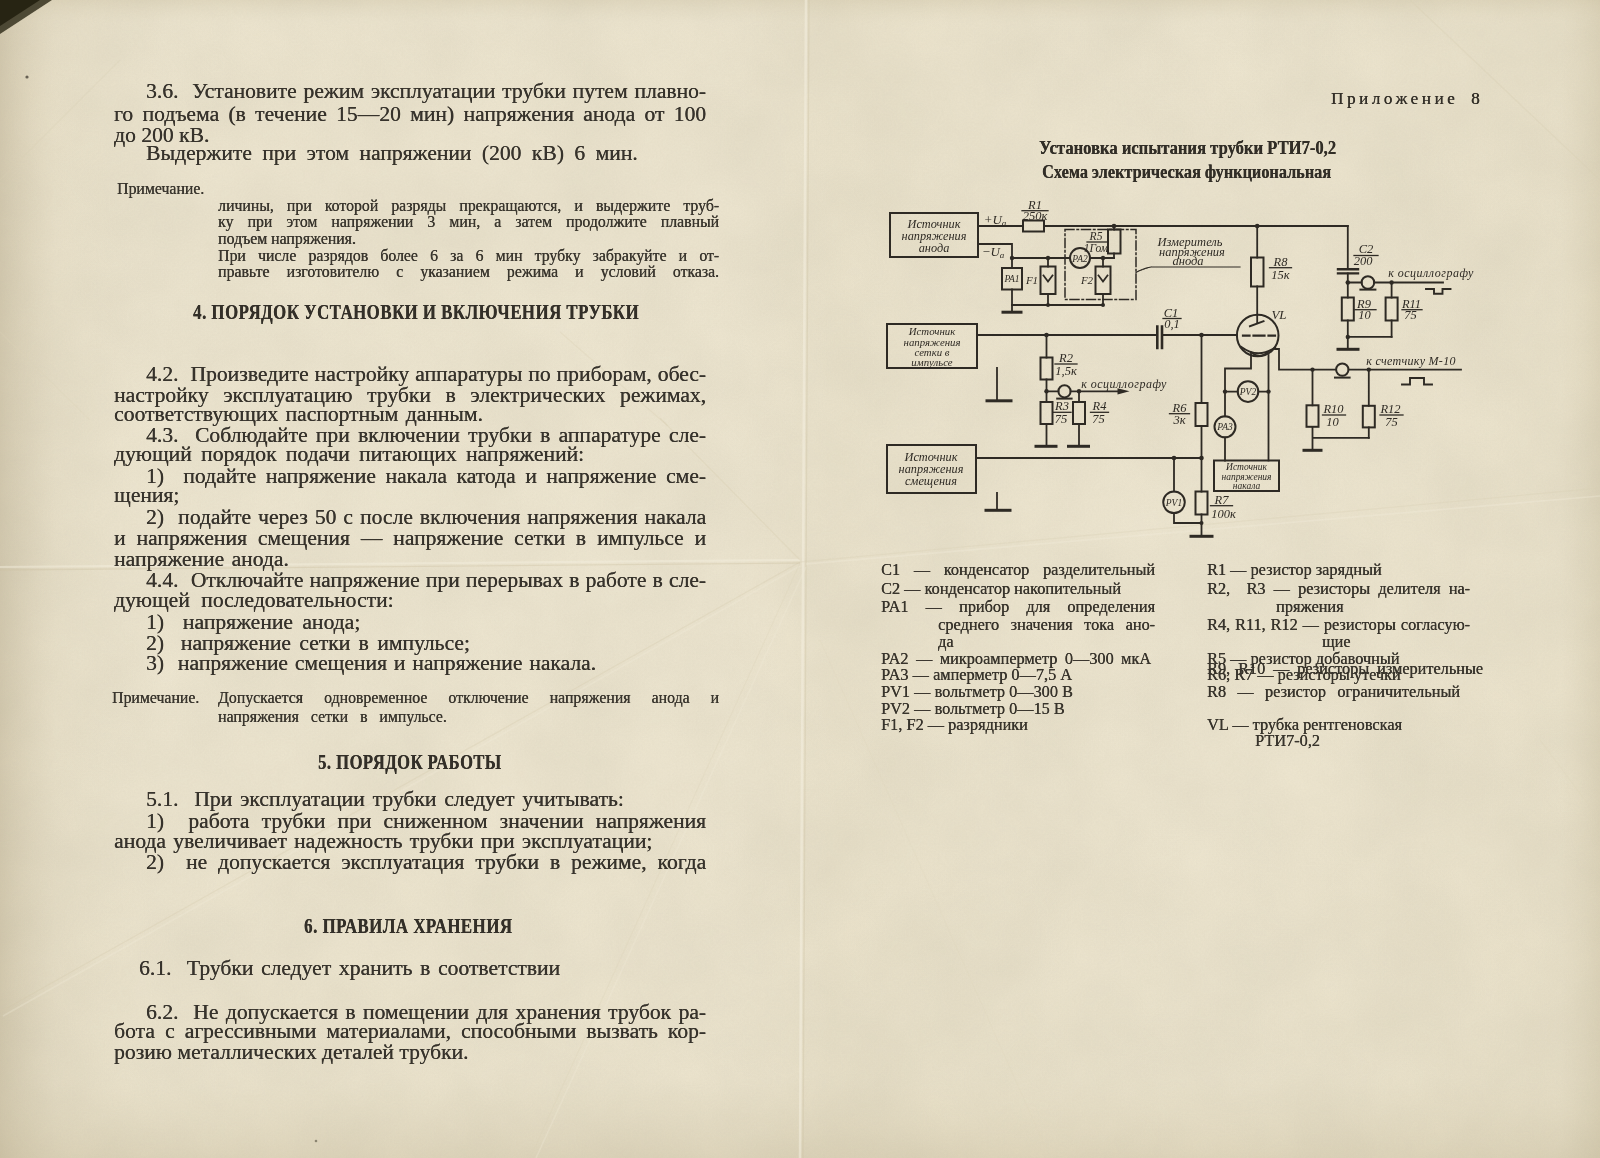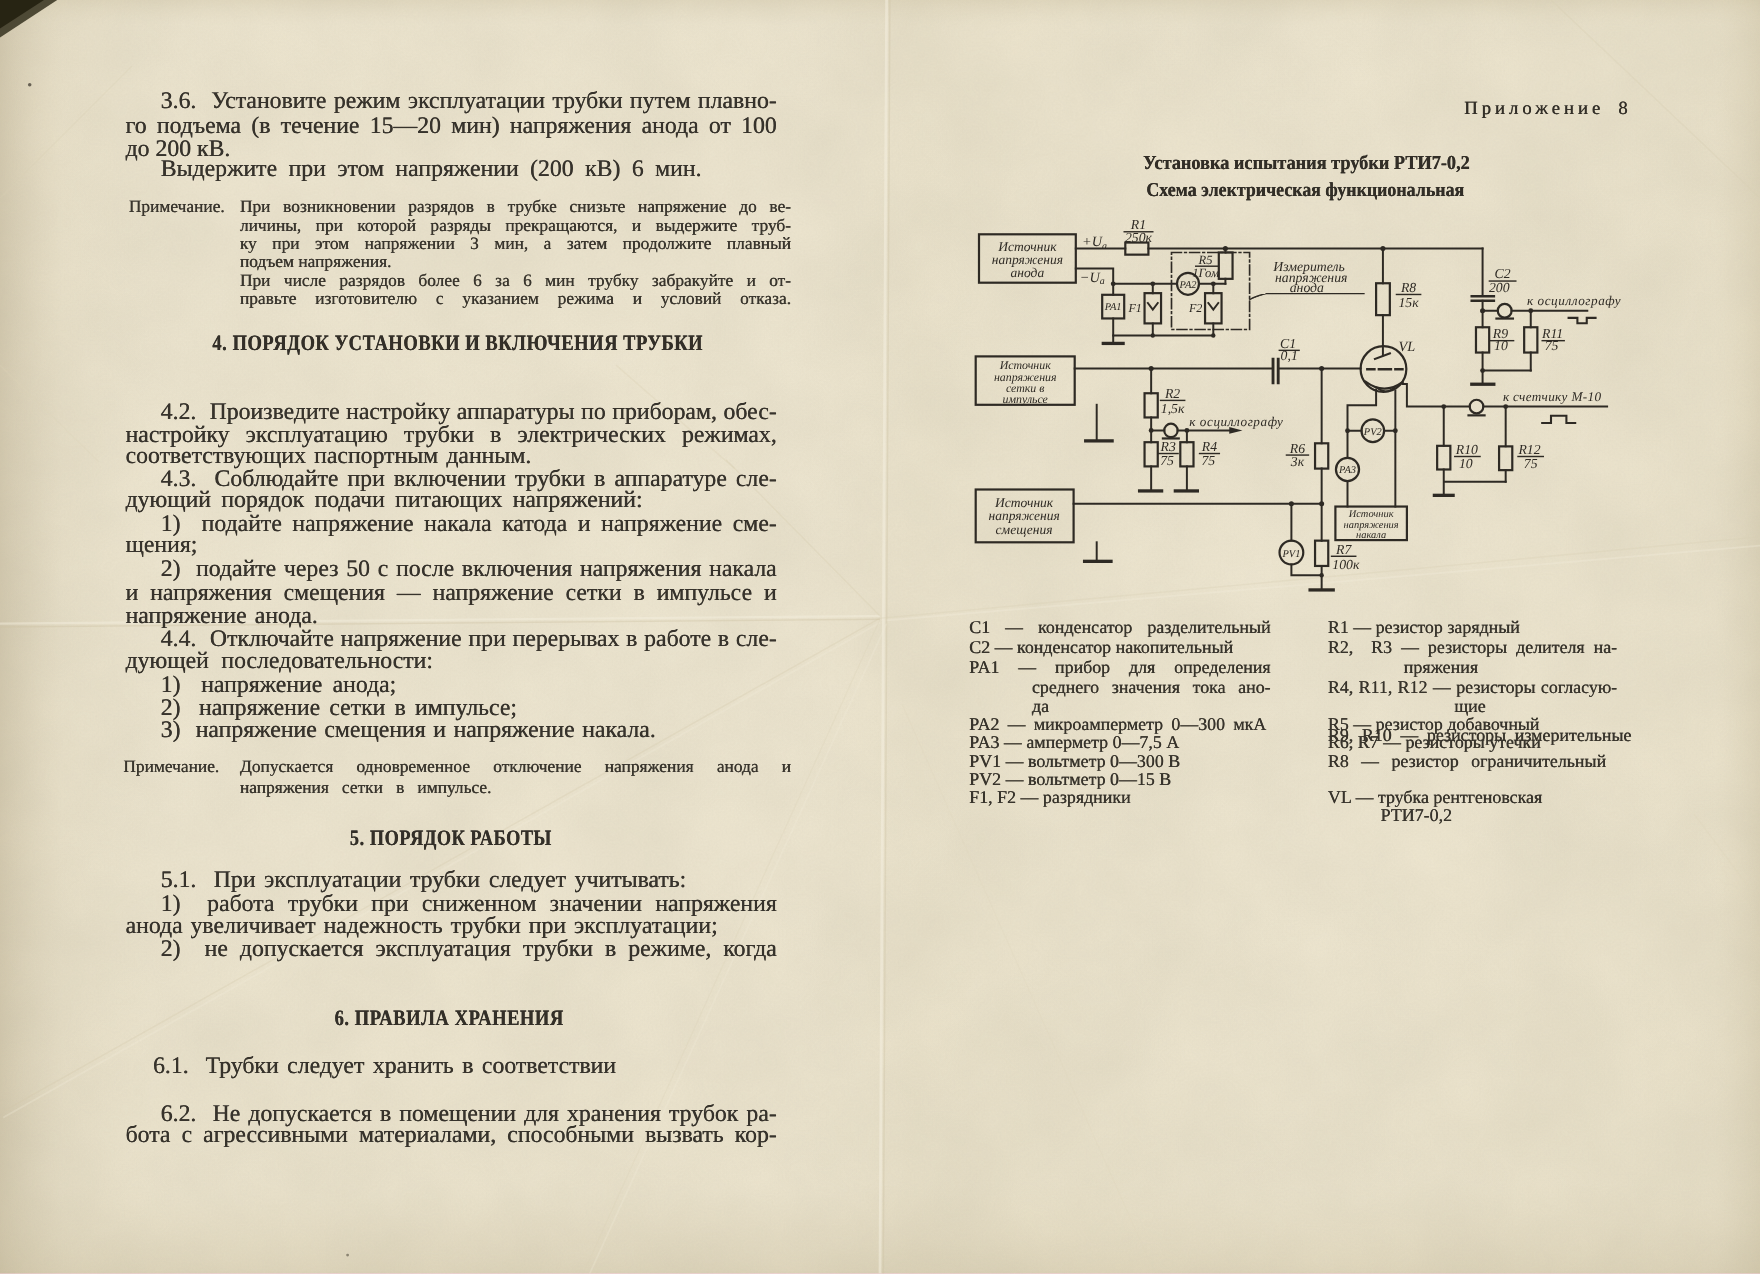--- a/index.html
+++ b/index.html
@@ -1,17 +1,17 @@
 <!DOCTYPE html>
 <html><head>
 <meta charset="utf-8">
 <style>
   html,body{margin:0;padding:0;}
   #page{position:relative;width:1600px;height:1158px;overflow:hidden;
-        background:#f9a8d4;font-family:"Liberation Serif",serif;}
+        background:#fdba74;font-family:"Liberation Serif",serif;}
   .t{position:absolute;color:#37332c;text-shadow:0.3px 0 0 currentColor;}
   .b{font-size:21.6px;line-height:21px;}
   .j{text-align:justify;text-align-last:justify;}
   .n{font-size:15.8px;line-height:16px;color:#3a362e;}
   .h{font-weight:bold;font-size:20px;line-height:20px;letter-spacing:0.6px;color:#332f28;white-space:nowrap;transform-origin:0 50%;}
   .lg{font-size:16.3px;line-height:17px;color:#38342c;}
   svg text{font-family:"Liberation Serif",serif;}
 </style>
 </head>
 <body>
@@ -83,21 +83,20 @@
 <div class="t b j" style="left:146px;top:81px;width:560px">3.6.&nbsp;&nbsp;Установите режим эксплуатации трубки путем плавно-</div>
 
 <div class="t b j" style="left:114px;top:104px;width:592px">го подъема (в течение 15—20&nbsp;мин) напряжения анода от 100</div>
 
 <div class="t b" style="left:114px;top:125px;width:592px">до 200 кВ.</div>
 
 <div class="t b" style="left:146px;top:143px;width:560px;word-spacing:5px">Выдержите при этом напряжении (200&nbsp;кВ) 6 мин.</div>
 
 <div class="t n" style="left:117px;top:181px">Примечание.</div>
 
-<div class="t n j" style="left:218px;top:181px;width:501px">При возникновении разрядов в трубке снизьте напряжение до ве-</div>
 
 <div class="t n j" style="left:218px;top:198px;width:501px">личины, при которой разряды прекращаются, и выдержите труб-</div>
 
 <div class="t n j" style="left:218px;top:214px;width:501px">ку при этом напряжении 3&nbsp;мин, а затем продолжите плавный</div>
 
 <div class="t n" style="left:218px;top:231px;width:501px">подъем напряжения.</div>
 
 <div class="t n j" style="left:218px;top:248px;width:501px">При числе разрядов более 6 за 6&nbsp;мин трубку забракуйте и от-</div>
 
 <div class="t n j" style="left:218px;top:264px;width:501px">правьте изготовителю с указанием режима и условий отказа.</div>
@@ -154,20 +153,21 @@
 
 <div class="t h" id="h6" style="left:304px;top:916px;transform:scaleX(0.843)">6. ПРАВИЛА ХРАНЕНИЯ</div>
 
 <div class="t b" style="left:139px;top:958px;width:567px;word-spacing:2.3px">6.1.&nbsp;&nbsp;Трубки следует хранить в соответствии</div>
 
 
 <div class="t b j" style="left:146px;top:1002px;width:560px">6.2.&nbsp;&nbsp;Не допускается в помещении для хранения трубок ра-</div>
 
 <div class="t b j" style="left:114px;top:1021px;width:592px">бота с агрессивными материалами, способными вызвать кор-</div>
 
+<div class="t b" style="left:114px;top:1042px;width:592px">розию металлических деталей трубки.</div>
 
 <div class="t" id="annex" style="left:1331px;top:88.5px;font-size:17px;letter-spacing:3.6px;word-spacing:5px;color:#332f28;white-space:nowrap">Приложение 8</div>
 
 <div class="t" id="ti1" style="left:1039px;top:138px;font-size:18px;font-weight:bold;color:#322e27;white-space:nowrap;transform:scaleX(0.9226);transform-origin:0 50%">Установка испытания трубки РТИ7-0,2</div>
 
 <div class="t" id="ti2" style="left:1042px;top:162px;font-size:18px;font-weight:bold;color:#322e27;white-space:nowrap;transform:scaleX(0.903);transform-origin:0 50%">Схема электрическая функциональная</div>
 
 <svg id="schem" width="740" height="380" viewBox="860 190 740 380" style="position:absolute;left:860px;top:190px" fill="none" stroke="#2e2a24" stroke-width="1.8" stroke-linecap="square">
 <g id="wires">
 

